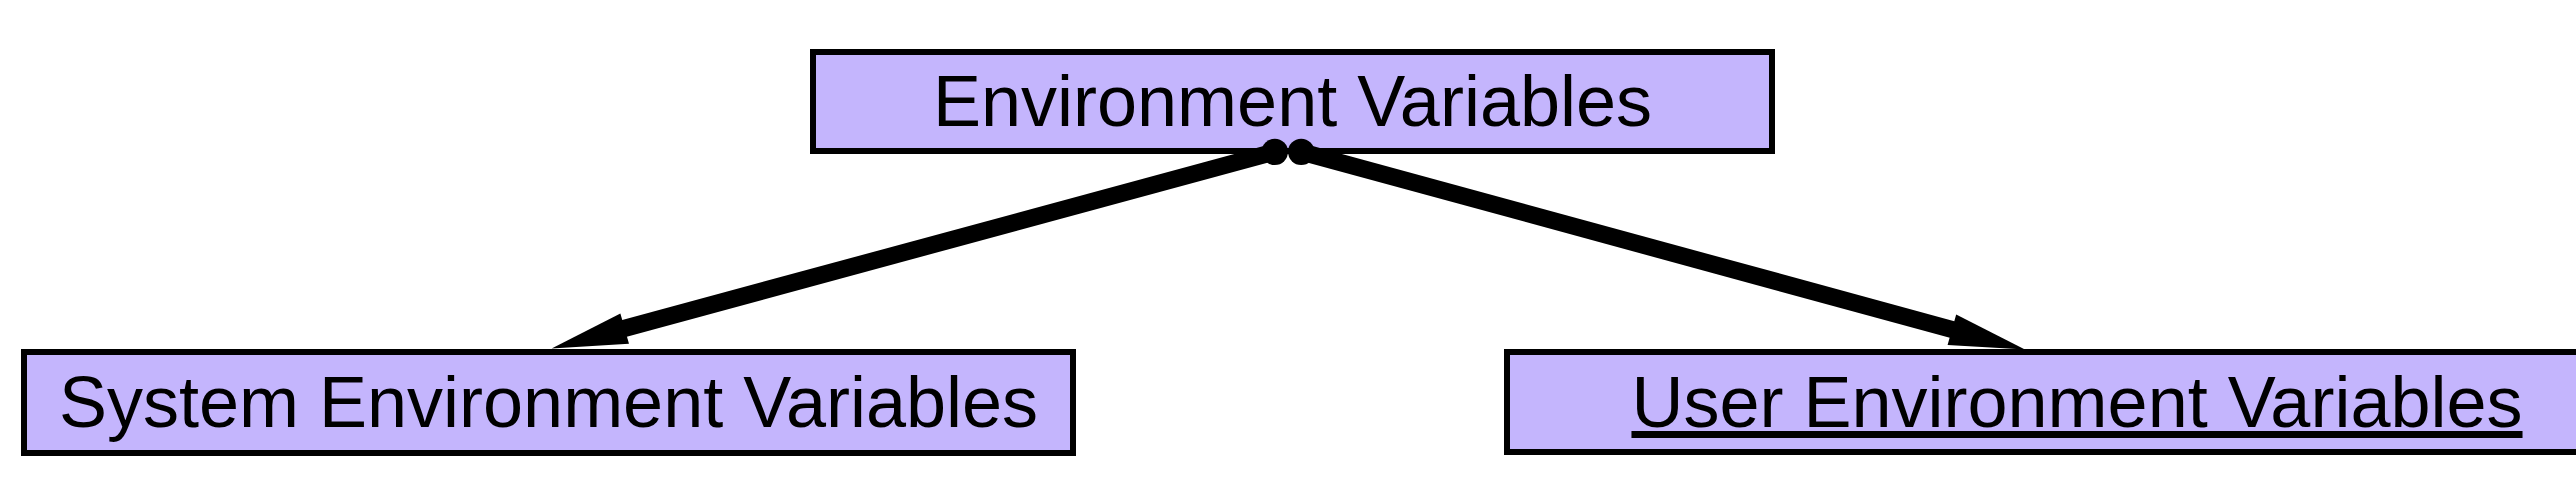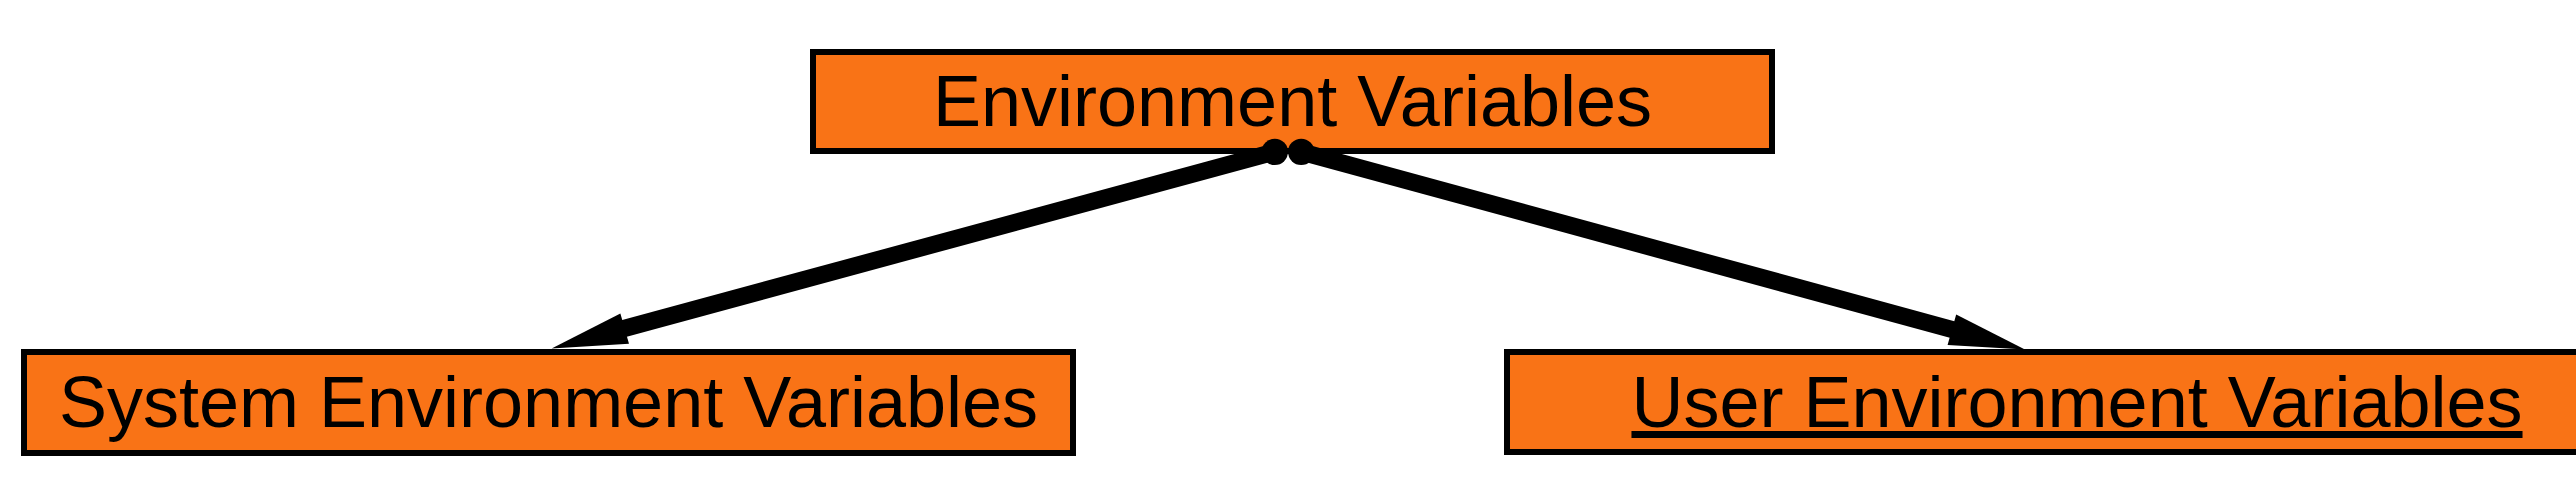--- a/index.html
+++ b/index.html
@@ -21,21 +21,21 @@
     top: 0;
     width: 2576px;
     height: 502px;
     pointer-events: none;
     z-index: 2;
   }
   .node {
     position: absolute;
     box-sizing: border-box;
     border: 6.9px solid #000000;
-    background: #f97316;
+    background: #c4b5fd;
     color: #000000;
     display: flex;
     align-items: center;
     justify-content: center;
     white-space: nowrap;
     font-size: 72px;
     line-height: 1.15;
     font-weight: 400;
     z-index: 1;
   }

